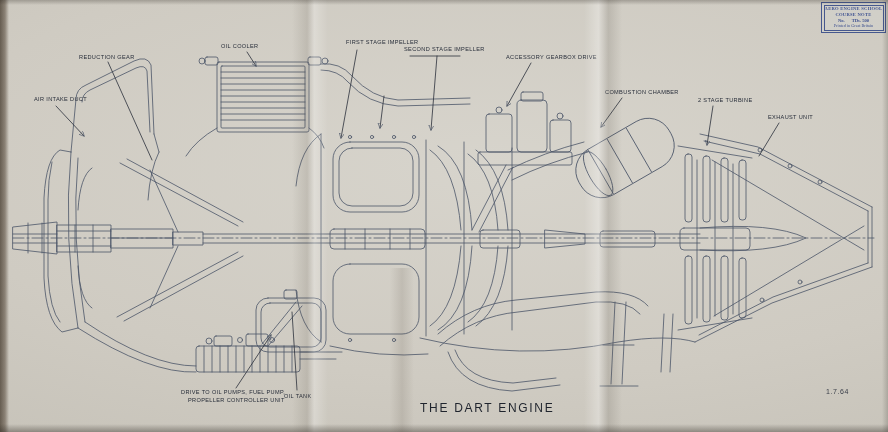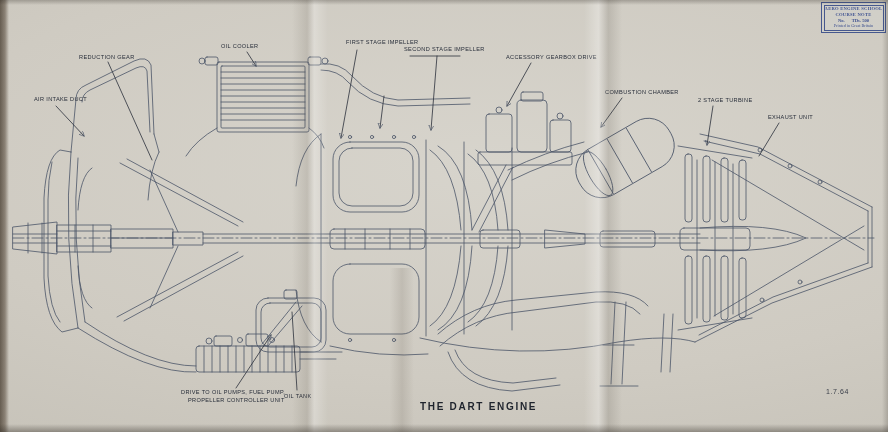--- a/index.html
+++ b/index.html
@@ -23,21 +23,21 @@
   .edge-bottom{left:0;bottom:0;width:888px;height:8px;
     background:linear-gradient(0deg,rgba(42,37,30,.38),rgba(0,0,0,0));}
   .edge-right{right:0;top:0;width:6px;height:432px;
     background:linear-gradient(270deg,rgba(42,37,30,.20),rgba(0,0,0,0));}
   .art{position:absolute;left:0;top:0;width:888px;height:432px;}
   .art path,.art rect,.art circle,.art ellipse,.art line{
     fill:none;stroke:#4b5568;stroke-width:.8;stroke-linecap:round;stroke-linejoin:round;}
   .leaders path{stroke:#2b303b;}
   .lbl{position:absolute;font-size:5.6px;letter-spacing:.35px;color:#272d39;
     white-space:nowrap;line-height:8px;}
-  .title{position:absolute;font-weight:bold;font-size:10px;letter-spacing:1.7px;
+  .title{position:absolute;font-weight:normal;font-size:12px;letter-spacing:1.7px;
     color:#1f242d;white-space:nowrap;}
   .date{position:absolute;font-size:7px;letter-spacing:.6px;color:#383d48;}
   .stamp{position:absolute;left:821px;top:2px;width:65px;height:31px;
     border:1px solid #46588e;padding:1.5px;box-sizing:border-box;
     background:rgba(213,215,212,.35);}
   .stamp-inner{border:1px solid #46588e;width:100%;height:100%;box-sizing:border-box;
     display:flex;flex-direction:column;justify-content:space-evenly;align-items:center;
     color:#3e5190;font-family:"Liberation Serif",serif;text-align:center;}
   .s-big{font-size:4.6px;font-weight:bold;letter-spacing:.25px;line-height:5px;}
   .s-row{font-size:4.6px;font-weight:bold;display:flex;gap:7px;line-height:5px;}

